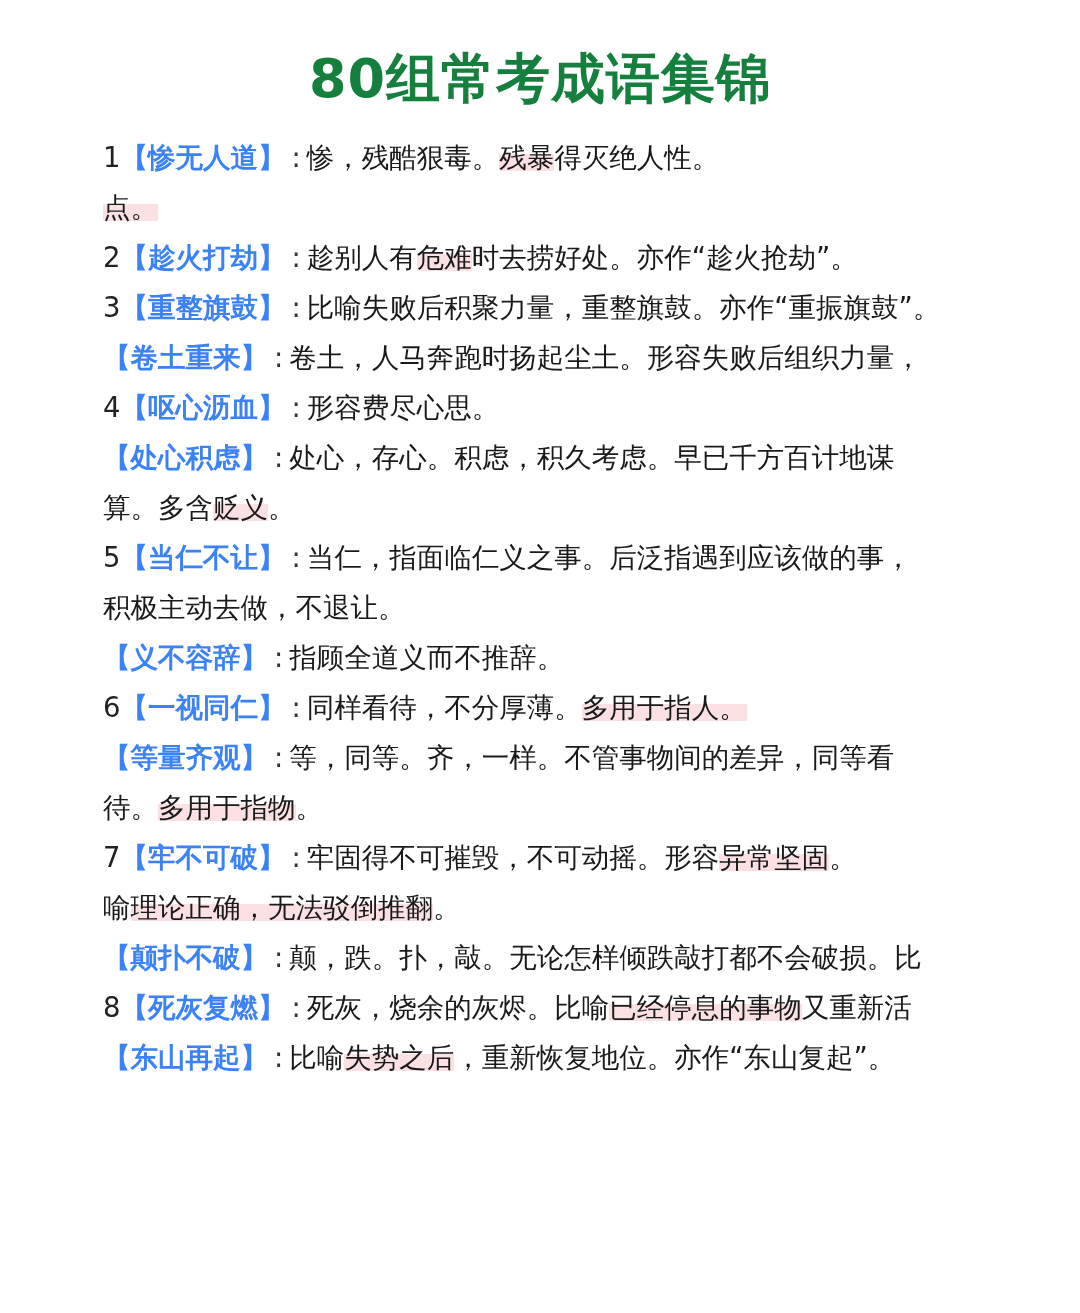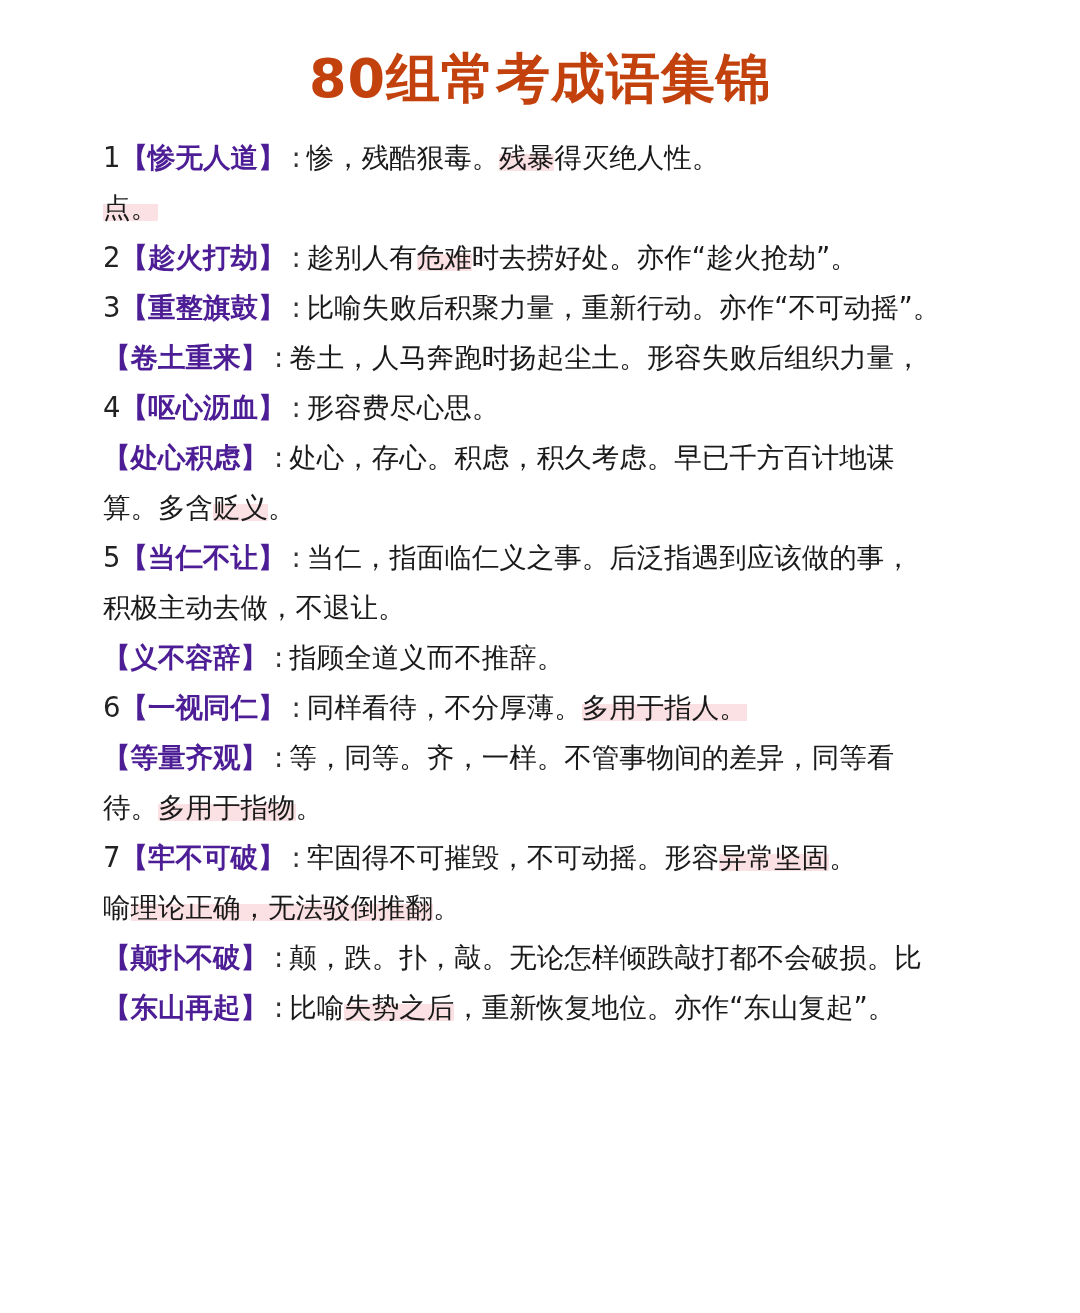--- a/index.html
+++ b/index.html
@@ -16,21 +16,21 @@
       color: #1a1a1a;
     }
     .title {
       position: absolute;
       top: 44px;
       left: 0;
       width: 1080px;
       text-align: center;
       font-size: 54px;
       font-weight: bold;
-      color: #c2410c;
+      color: #15803d;
       letter-spacing: 1px;
       line-height: 70px;
     }
     .content {
       position: absolute;
       top: 132px;
       left: 103px;
       width: 880px;
     }
     .line {
@@ -38,48 +38,49 @@
       line-height: 50px;
       height: 50px;
       white-space: nowrap;
     }
     .num {
       font-weight: normal;
       color: #222;
     }
     .idiom {
       font-weight: bold;
-      color: #4c1d95;
+      color: #3b82f6;
     }
     .colon {
       color: #333;
       margin: 0 6px;
     }
     .hl {
       background: linear-gradient(to bottom, rgba(255,255,255,0) 40%, rgba(247,200,205,0.55) 40%, rgba(247,200,205,0.55) 95%, rgba(255,255,255,0) 95%);
       border-radius: 4px;
     }
   </style>
 </head>
 <body>
 
 <div class="title">80组常考成语集锦</div>
 
 <div class="content" id="content">
     <div class="line"><span class="num">1</span><span class="idiom">【惨无人道】</span><span class="colon">:</span><span>惨，残酷狠毒。</span><span class="hl">残暴</span><span>得灭绝人性。</span></div>
     <div class="line"><span class="hl">点。</span></div>
     <div class="line"><span class="num">2</span><span class="idiom">【趁火打劫】</span><span class="colon">:</span><span>趁别人有</span><span class="hl">危难</span><span>时去捞好处。亦作“趁火抢劫”。</span></div>
-    <div class="line"><span class="num">3</span><span class="idiom">【重整旗鼓】</span><span class="colon">:</span><span>比喻失败后积聚力量，重新行动。亦作“不可动摇”。</span></div>
+    <div class="line"><span class="num">3</span><span class="idiom">【重整旗鼓】</span><span class="colon">:</span><span>比喻失败后积聚力量，重整旗鼓。亦作“重振旗鼓”。</span></div>
     <div class="line"><span class="idiom">【卷土重来】</span><span class="colon">:</span><span>卷土，人马奔跑时扬起尘土。形容失败后组织力量，</span></div>
     <div class="line"><span class="num">4</span><span class="idiom">【呕心沥血】</span><span class="colon">:</span><span>形容费尽心思。</span></div>
     <div class="line"><span class="idiom">【处心积虑】</span><span class="colon">:</span><span>处心，存心。积虑，积久考虑。早已千方百计地谋</span></div>
     <div class="line"><span>算。多含</span><span class="hl">贬义</span><span>。</span></div>
     <div class="line"><span class="num">5</span><span class="idiom">【当仁不让】</span><span class="colon">:</span><span>当仁，指面临仁义之事。后泛指遇到应该做的事，</span></div>
     <div class="line"><span>积极主动去做，不退让。</span></div>
     <div class="line"><span class="idiom">【义不容辞】</span><span class="colon">:</span><span>指顾全道义而不推辞。</span></div>
     <div class="line"><span class="num">6</span><span class="idiom">【一视同仁】</span><span class="colon">:</span><span>同样看待，不分厚薄。</span><span class="hl">多用于指人。</span></div>
     <div class="line"><span class="idiom">【等量齐观】</span><span class="colon">:</span><span>等，同等。齐，一样。不管事物间的差异，同等看</span></div>
     <div class="line"><span>待。</span><span class="hl">多用于指物</span><span>。</span></div>
     <div class="line"><span class="num">7</span><span class="idiom">【牢不可破】</span><span class="colon">:</span><span>牢固得不可摧毁，不可动摇。形容</span><span class="hl">异常坚固</span><span>。</span></div>
     <div class="line"><span>喻</span><span class="hl">理论正确，无法驳倒推翻</span><span>。</span></div>
     <div class="line"><span class="idiom">【颠扑不破】</span><span class="colon">:</span><span>颠，跌。扑，敲。无论怎样倾跌敲打都不会破损。比</span></div>
+    <div class="line"><span class="num">8</span><span class="idiom">【死灰复燃】</span><span class="colon">:</span><span>死灰，烧余的灰烬。比喻</span><span class="hl">已经停息的事物</span><span>又重新活</span></div>
     <div class="line"><span class="idiom">【东山再起】</span><span class="colon">:</span><span>比喻</span><span class="hl">失势之后</span><span>，重新恢复地位。亦作“东山复起”。</span></div>
   </div>
 
 </body></html>

